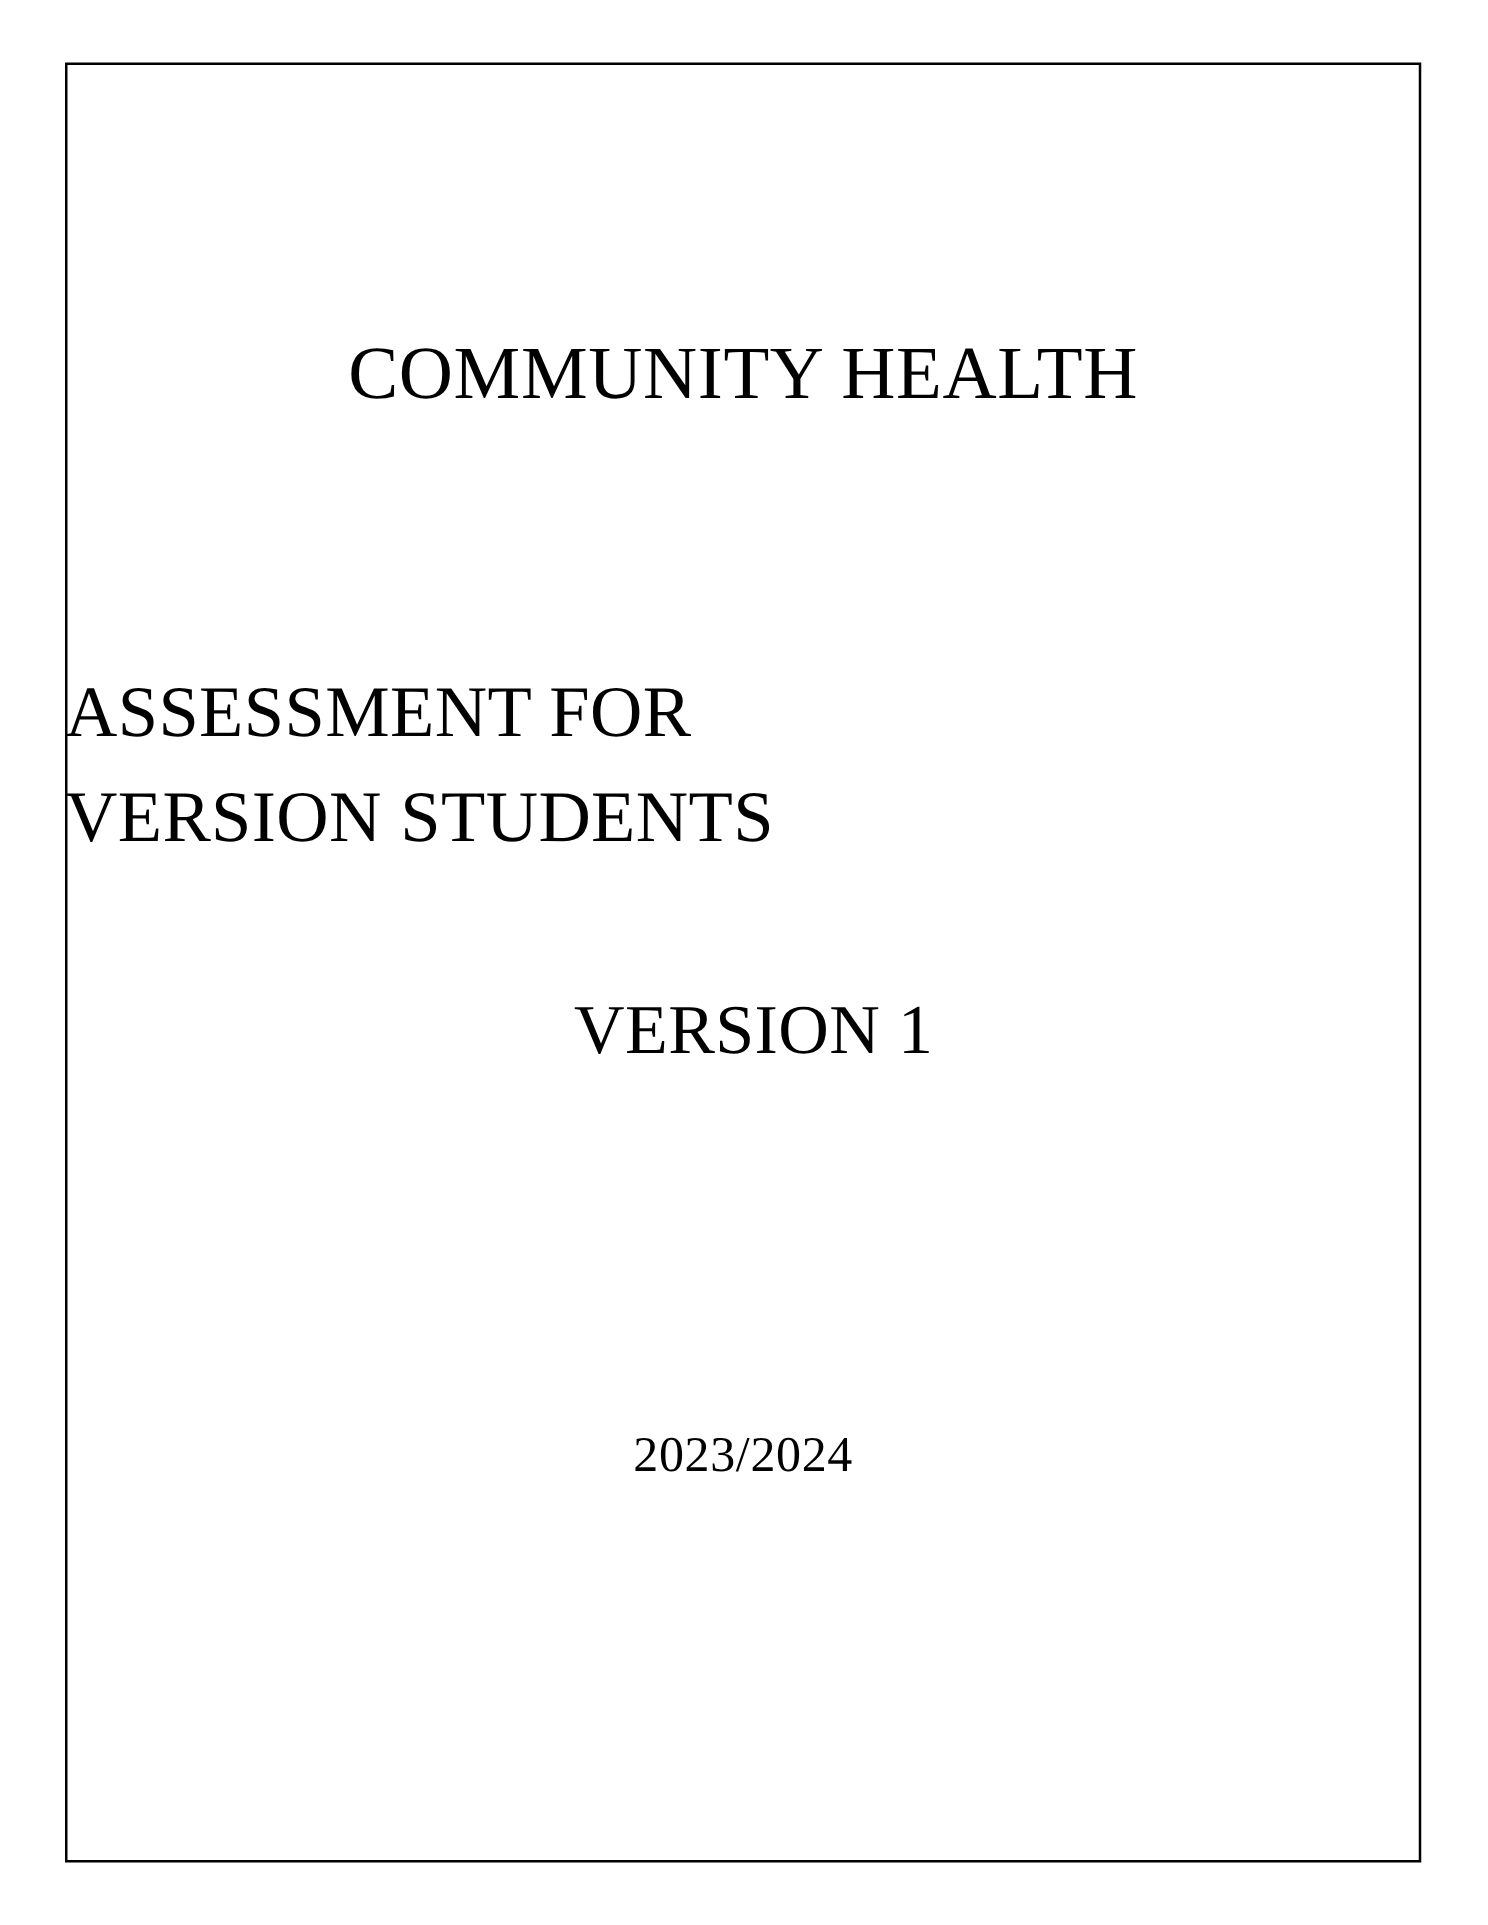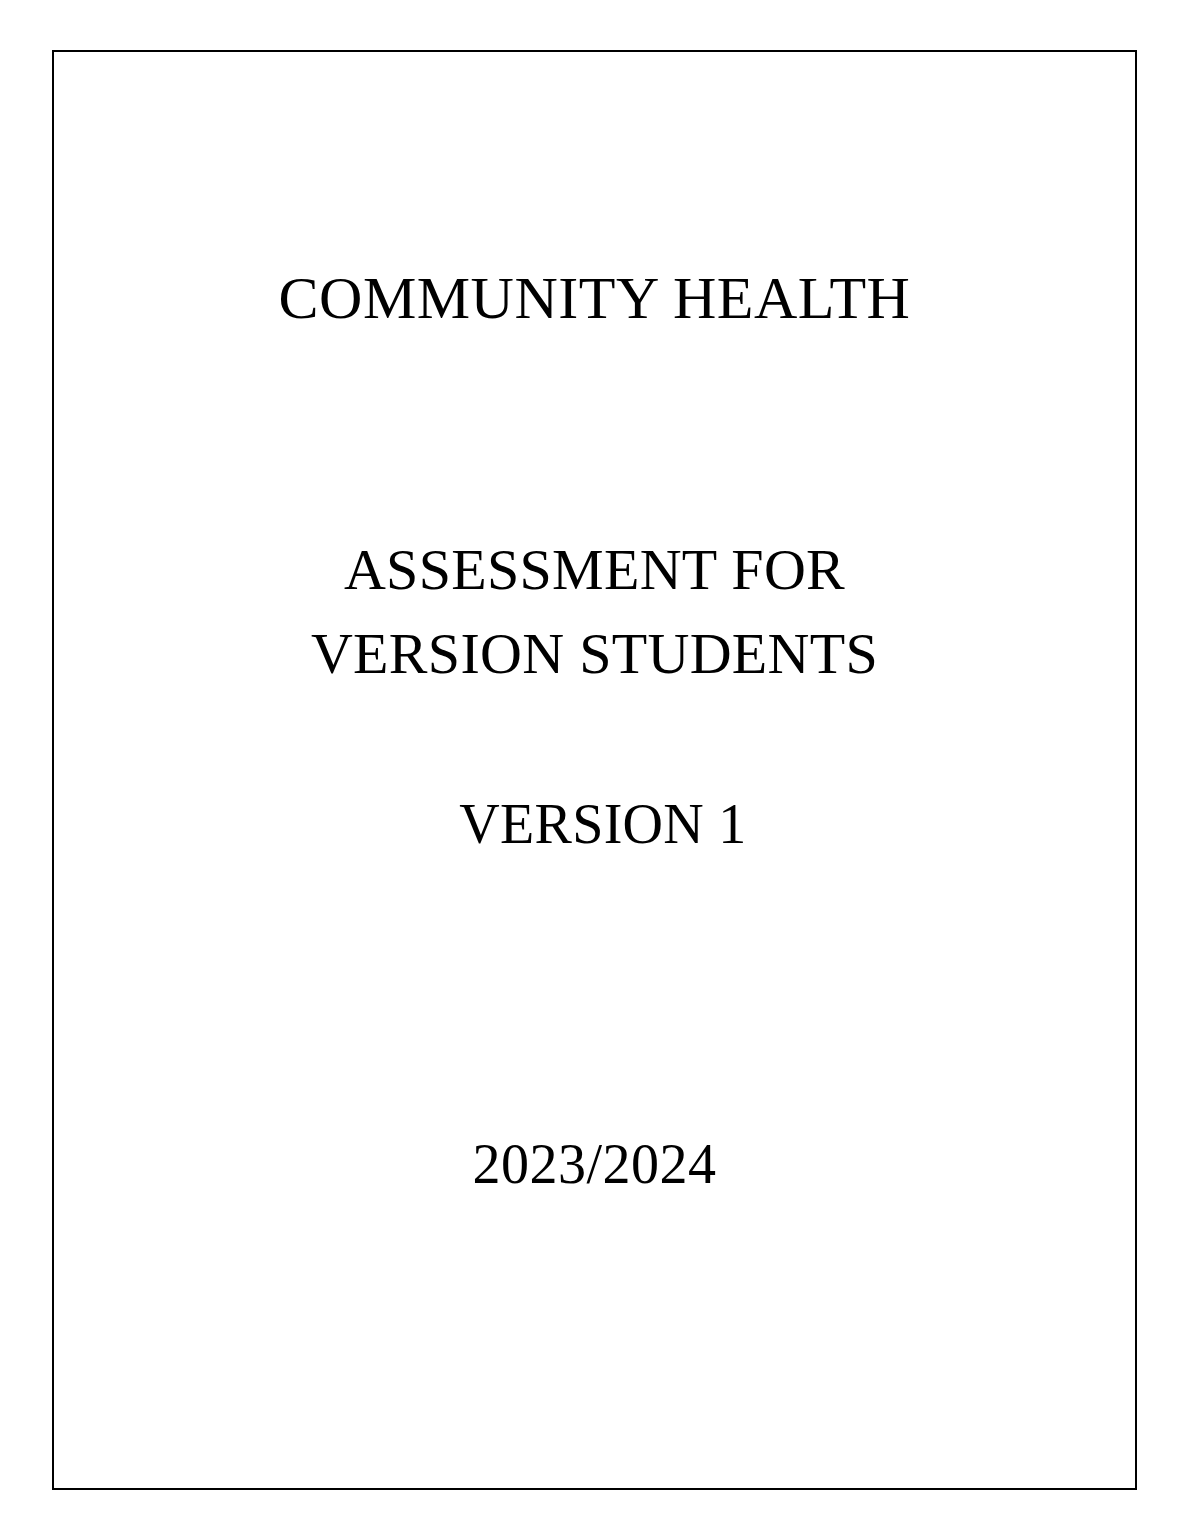--- a/index.html
+++ b/index.html
@@ -52,21 +52,20 @@
     line-height: 72px;
     letter-spacing: 0.5px;
     font-weight: 400;
     white-space: nowrap;
   }
   .subtitle-block {
     position: absolute;
     left: 0;
     top: 478px;
     width: 1085px;
-    text-align: center;
   }
   .line-sub {
     font-size: 58px;
     line-height: 84px;
     letter-spacing: 0.3px;
     font-weight: 400;
     white-space: nowrap;
   }
   .version-block {
     position: absolute;
@@ -84,21 +83,21 @@
     padding-left: 17px;
   }
   .year-block {
     position: absolute;
     left: 0;
     top: 1080px;
     width: 1085px;
     text-align: center;
   }
   .line-year {
-    font-size: 56px;
+    font-size: 40px;
     line-height: 68px;
     letter-spacing: 0.5px;
     font-weight: 400;
     white-space: nowrap;
   }
 </style>
 </head>
 <body>
 
 <div class="page">

